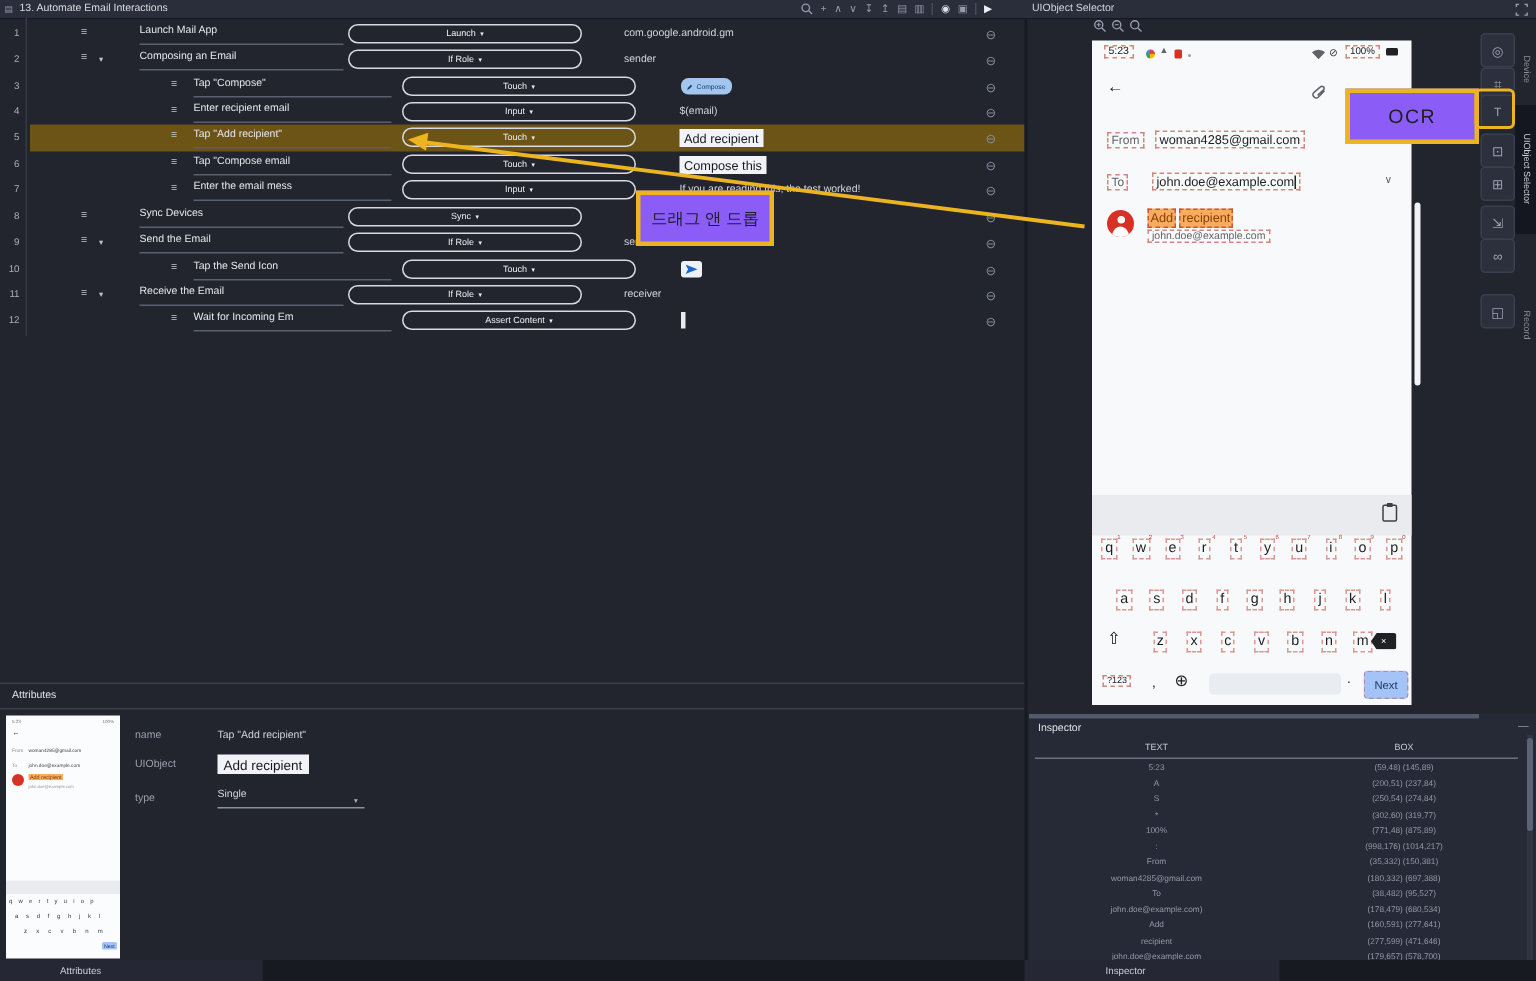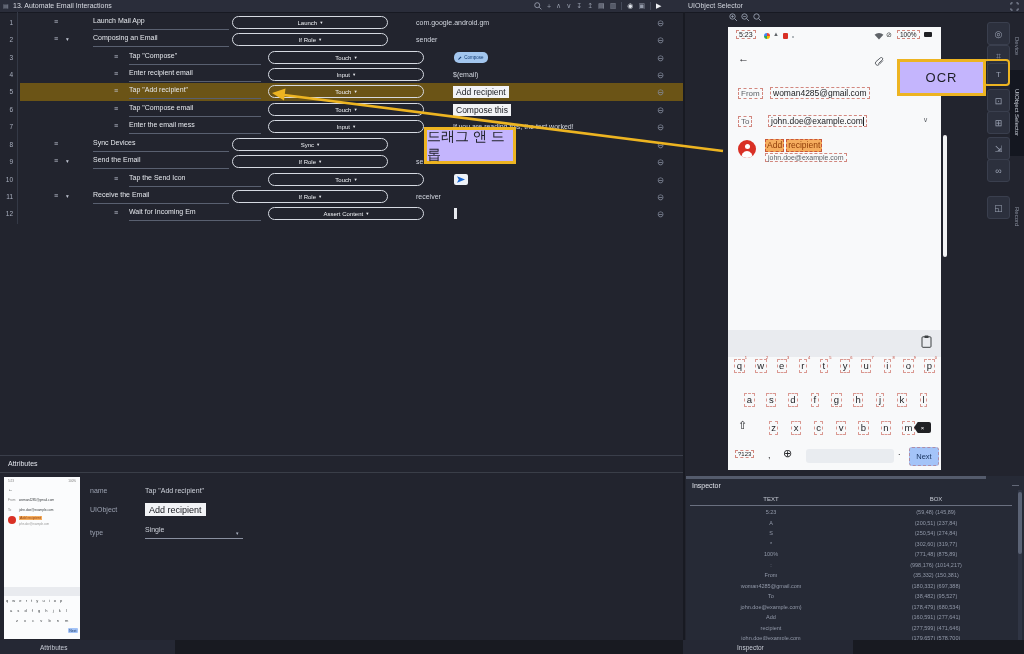--- a/index.html
+++ b/index.html
@@ -75,21 +75,21 @@
   
   .ric{position:absolute;left:987px;width:21px;height:21px;background:#2c303d;border:1px solid #3a3f4e;border-radius:3px;
        display:flex;align-items:center;justify-content:center;font-size:9px;color:#9aa1b2;}
   .sidetab{position:absolute;left:1010px;width:14px;writing-mode:vertical-rl;font-size:6px;color:#8b91a0;
            display:flex;align-items:center;justify-content:center;}
   
   #insp{position:absolute;left:686px;top:476px;width:338px;height:178px;background:#262a36;}
   .insp-row{position:absolute;left:0;width:338px;height:10.5px;}
   .ic-t{position:absolute;left:0;width:170px;text-align:center;font-size:5.5px;color:#9299a9;white-space:nowrap;}
   .ic-b{position:absolute;left:170px;width:160px;text-align:center;font-size:5.5px;color:#9299a9;white-space:nowrap;}
-  .annbox{position:absolute;background:#c4b5fd;border:3px solid #edb421;display:flex;align-items:center;justify-content:center;color:#1c1e24;}
+  .annbox{position:absolute;background:#8b5cf6;border:3px solid #edb421;display:flex;align-items:center;justify-content:center;color:#1c1e24;}
   svg{display:block;}
 </style>
 </head>
 <body>
 
 <div id="app">
 
   <div id="tbar">
     <span class="tb-icon">▤</span>
     <span class="tb-title">13. Automate Email Interactions</span>
@@ -585,21 +585,21 @@
       </div>
     <div class="btab" style="left:683px;width:170px;padding-left:54px;box-sizing:border-box;">
         <span>Inspector</span>
       </div>
   </div>
 
   <svg class="abs" style="left:0;top:0;z-index:40;pointer-events:none;" width="1024" height="654" viewBox="0 0 1024 654">
     <line x1="723" y1="151" x2="284" y2="95" stroke="#edb421" stroke-width="2.6"></line>
     <polygon points="272,93 285.5,88.5 284,100.5" fill="#edb421"></polygon>
   </svg>
-  <div class="annbox" style="left:424px;top:127px;width:86px;height:31px;z-index:41;font-size:14px;">
+  <div class="annbox" style="left:424px;top:127px;width:86px;height:31px;z-index:41;font-size:11px;">
     <span>드래그 앤 드롭</span>
   </div>
   <div class="annbox" style="left:897px;top:59px;width:83px;height:31px;z-index:41;font-size:13px;letter-spacing:1px;">
     <span>OCR</span>
   </div>
   <div class="abs" style="left:983px;top:59px;width:27px;height:27px;border:2.5px solid #edb421;border-radius:4px;box-sizing:border-box;z-index:42;"></div>
 
 </div>
 
 </body></html>

